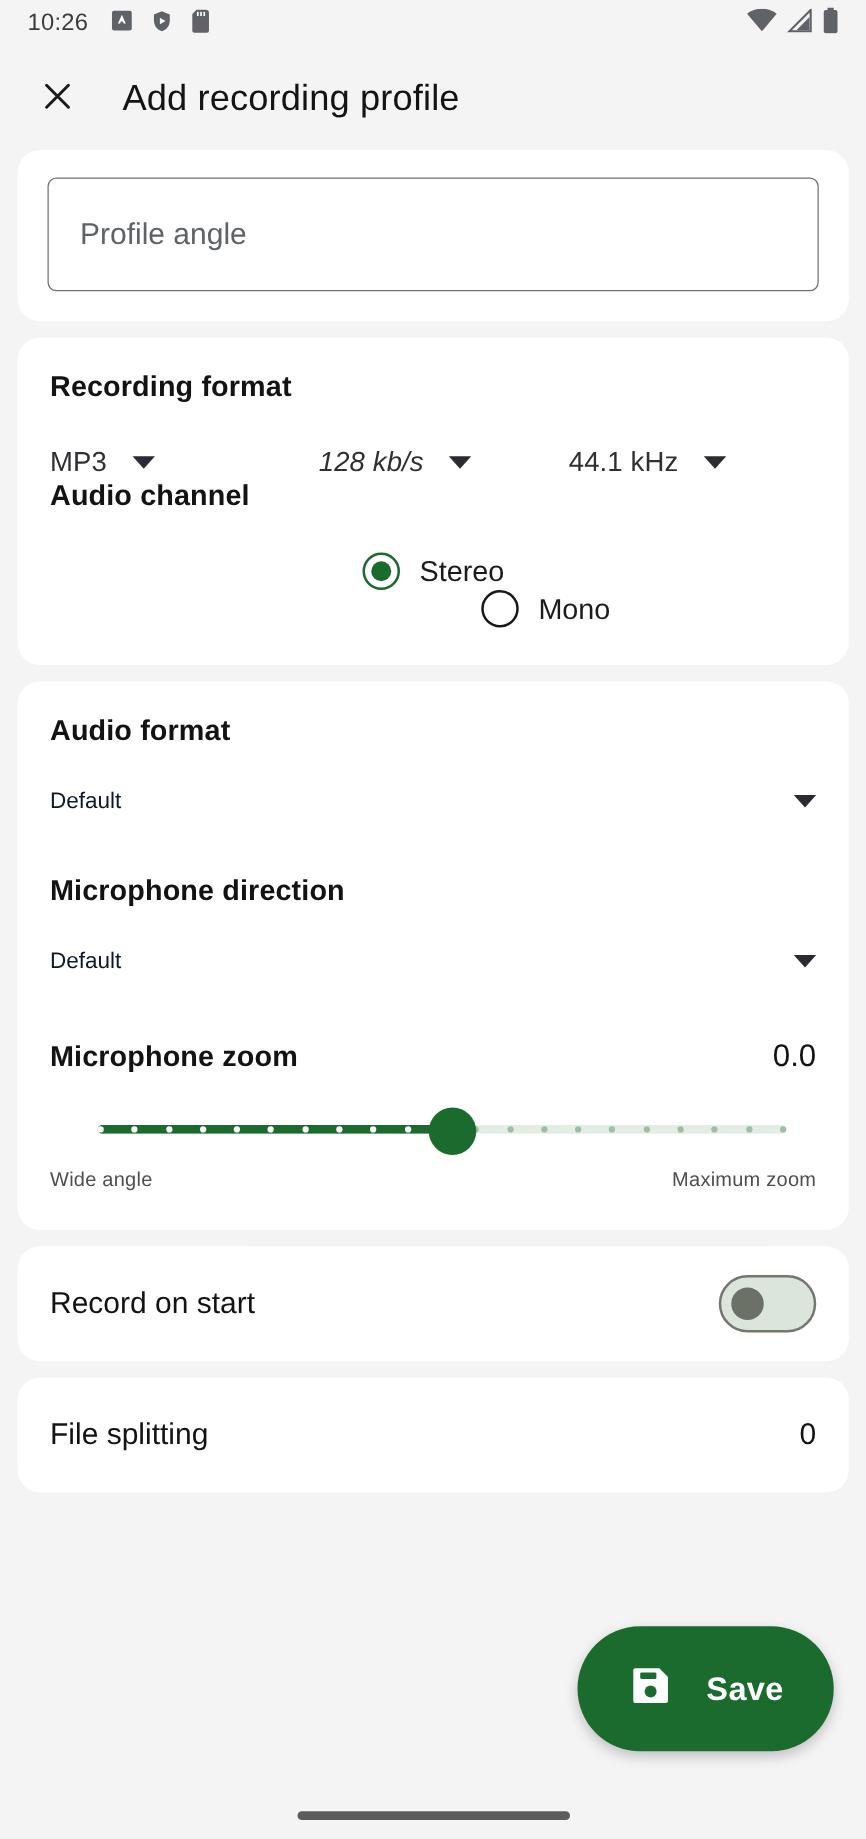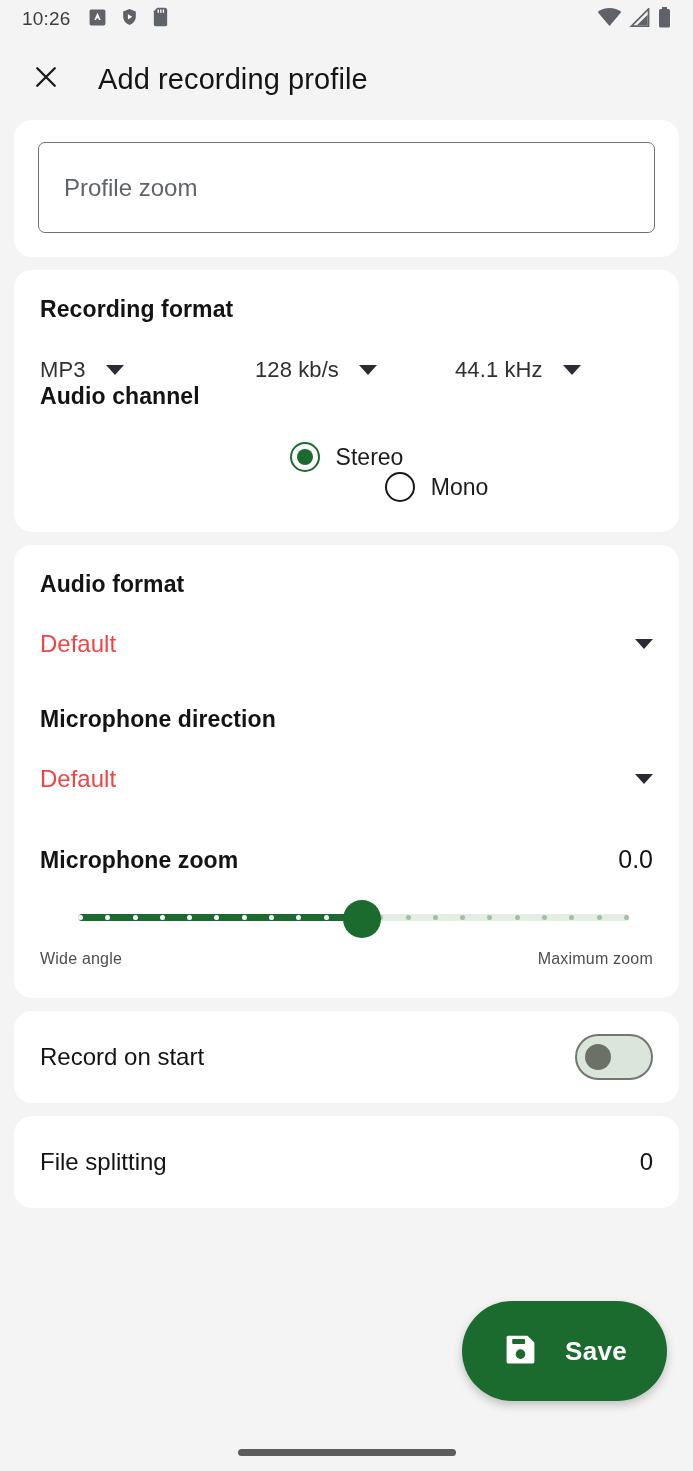--- a/index.html
+++ b/index.html
@@ -52,41 +52,41 @@
   
   .card-format { padding:26px 26px 30px; }
   .format-row { display:flex; align-items:center; margin-top:34px; }
   .dd { display:flex; align-items:center; cursor:pointer; }
   .dd-val { font-size:22px; color:#2F3033; letter-spacing:.1px; }
   .caret {
     width:0; height:0; border-left:9px solid transparent; border-right:9px solid transparent;
     border-top:10px solid #2B2B33; margin-left:20px;
   }
   .dd-mp3 { width:215px;text-align:right; }
-  .dd-bit { width:200px; }
+  .dd-bit { width:200px;font-style:italic; }
 
   .channel-title { }
   .radio-row { display:flex; align-items:center; margin-top:32px;flex-direction:column; }
   .radio-opt { display:flex; align-items:center; cursor:pointer; }
   .radio-opt.second { margin-left:180px; }
   .radio {
     width:30px; height:30px; border-radius:50%;
     border:2.6px solid #1B6B2E; display:flex; align-items:center; justify-content:center;
   }
   .radio.off { border-color:#17181B; }
   .radio .dot { width:16px; height:16px; border-radius:50%; background:#1B6B2E; }
   .radio-label { font-size:23px; color:#1B1B1B; margin-left:16px; }
 
   
   .card-audio { padding:26px 26px 30px; }
   .sel-row {
     display:flex; align-items:center; justify-content:space-between;
     margin-top:32px; cursor:pointer;
   }
-  .sel-val { font-size:24px; color:#ef4444; }
+  .sel-val { font-size:18px; color:#0f172a; }
   .spacer-title { margin-top:48px; }
 
   .zoom-head {
     display:flex; align-items:baseline; justify-content:space-between; margin-top:52px;
   }
   .zoom-val { font-size:25px; color:#131313; }
 
   .slider-wrap { position:relative; height:54px; margin-top:16px; }
   .track {
     position:absolute; left:38px; right:24px; top:24px; height:7px;
@@ -197,21 +197,21 @@
         </svg>
     </span>
   </div>
   <div class="appbar-title">Add recording profile</div>
 </div>
 
 <div class="scroll">
 
   <div class="card card-name">
     <div class="textfield">
-      <span class="ph">Profile zoom</span>
+      <span class="ph">Profile angle</span>
     </div>
   </div>
 
   <div class="card card-format">
     <div class="section-title">Recording format</div>
 
     <div class="format-row">
       <div class="dd dd-mp3">
         <span class="dd-val">MP3</span>
         <span class="caret"></span>

